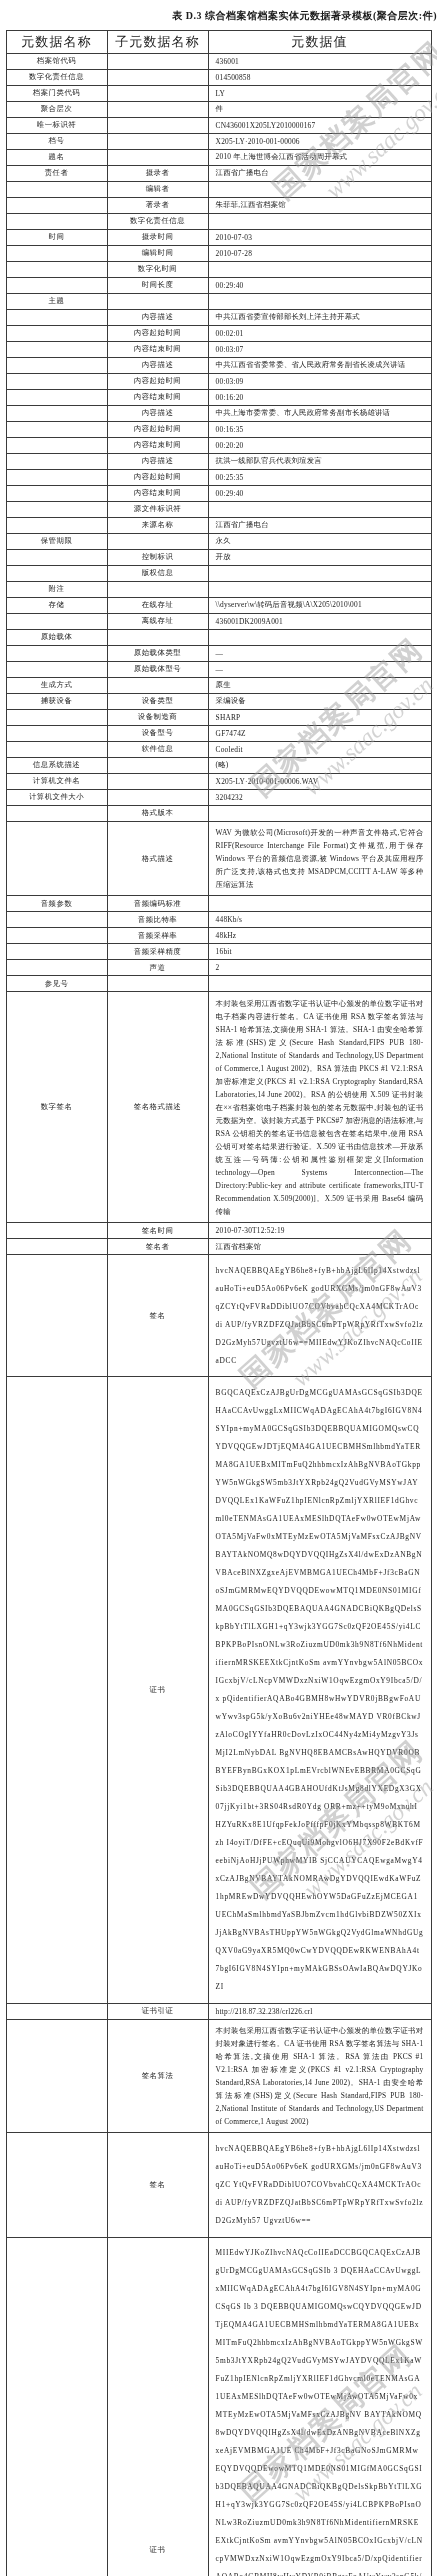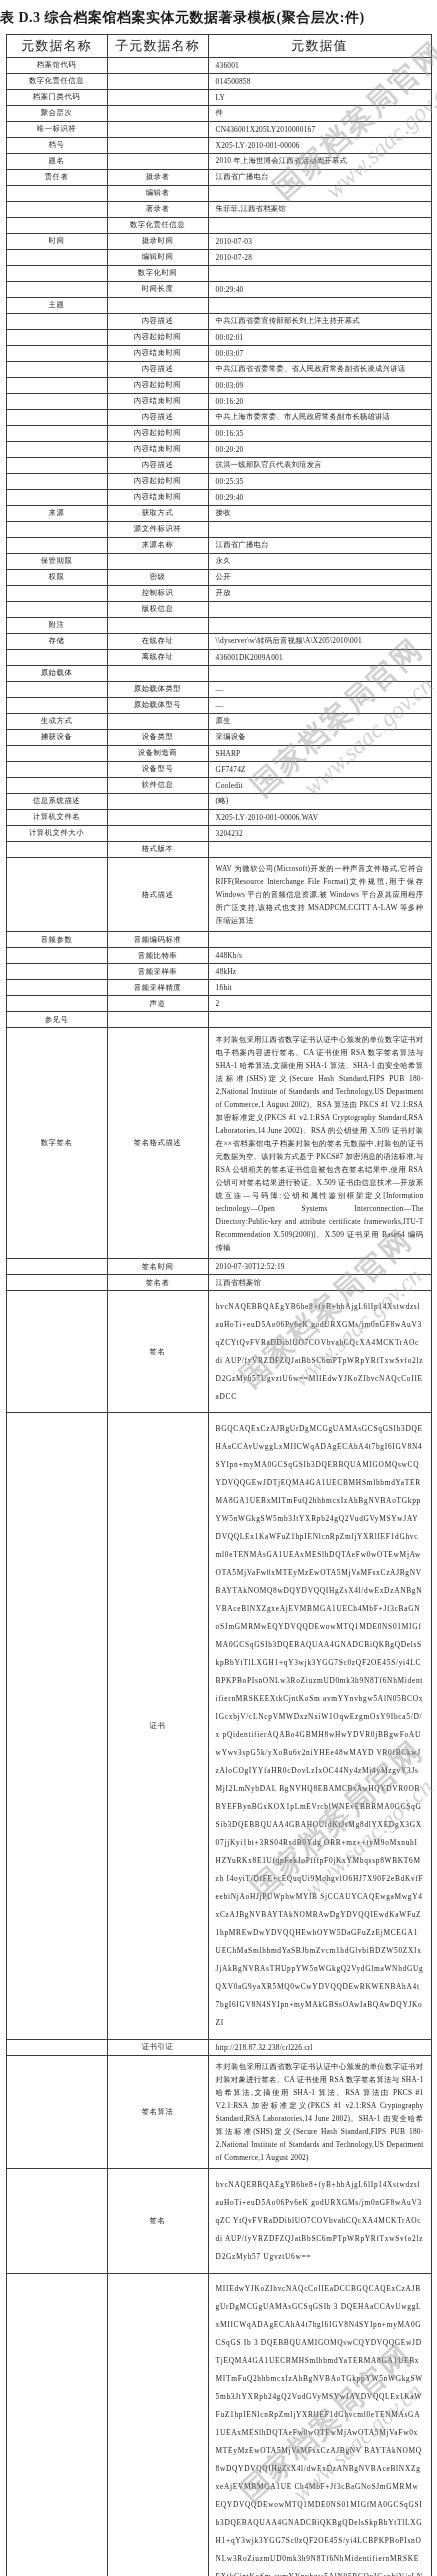--- a/index.html
+++ b/index.html
@@ -10,23 +10,23 @@
     color: #1b1b1b;
     font-family: "Liberation Serif", "DejaVu Serif", serif;
   }
   .page {
     position: relative;
     width: 437px;
     padding: 5.5px 0 14.3px 0;
     overflow: hidden;
   }
   .doc-title {
-    font-size: 14px;
+    font-size: 10px;
     font-weight: bold;
-    text-align: left;
+    text-align: right;
     margin: 3.3px 0 7.7px 0;
     letter-spacing: 0.5px;
   }
   table.meta {
     width: 426px;
     margin: 0 auto;
     border-collapse: collapse;
     table-layout: fixed;
     border: 1.1px solid #2e2e2e;
     position: relative;
@@ -276,49 +276,39 @@
       <td class="sub-cell">内容起始时间</td>
       <td class="value-cell">00:25:35</td>
     </tr>
 
     <tr>
       <td class="name-cell"></td>
       <td class="sub-cell">内容结束时间</td>
       <td class="value-cell">00:29:40</td>
     </tr>
 
-    <tr>
-      <td class="name-cell">来源</td>
-      <td class="sub-cell">获取方式</td>
-      <td class="value-cell">接收</td>
-    </tr>
 
     <tr>
       <td class="name-cell"></td>
       <td class="sub-cell">源文件标识符</td>
       <td class="value-cell"></td>
     </tr>
 
     <tr>
       <td class="name-cell"></td>
       <td class="sub-cell">来源名称</td>
       <td class="value-cell">江西省广播电台</td>
     </tr>
 
     <tr>
       <td class="name-cell">保管期限</td>
       <td class="sub-cell"></td>
       <td class="value-cell">永久</td>
     </tr>
 
-    <tr>
-      <td class="name-cell">权限</td>
-      <td class="sub-cell">密级</td>
-      <td class="value-cell">公开</td>
-    </tr>
 
     <tr>
       <td class="name-cell"></td>
       <td class="sub-cell">控制标识</td>
       <td class="value-cell">开放</td>
     </tr>
 
     <tr>
       <td class="name-cell"></td>
       <td class="sub-cell">版权信息</td>

